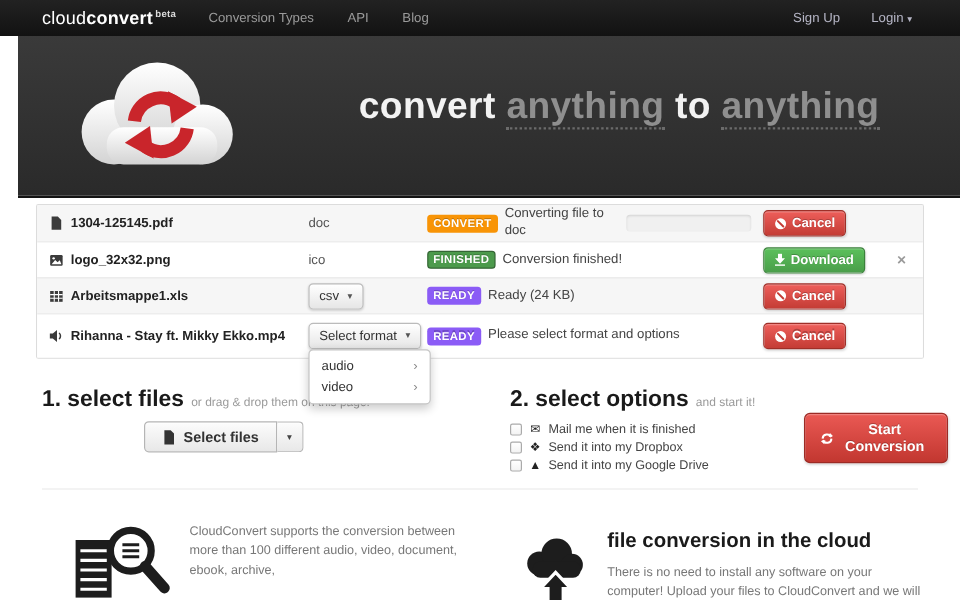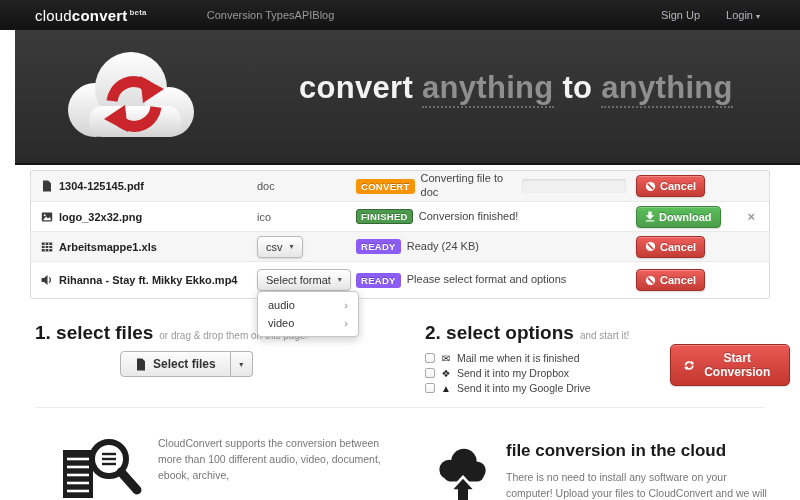--- a/index.html
+++ b/index.html
@@ -6,21 +6,21 @@
   html,body { width:800px; height:500px; }
   body { font-family:"Liberation Sans", sans-serif; background:#fff; overflow:hidden; position:relative; }
 
   
   #navbar { position:absolute; top:0; left:0; right:0; height:30px;
     background:linear-gradient(#222,#121212); display:flex; align-items:center;
     padding:0 40px 0 35px; z-index:20; }
   .brand { color:#fff; font-size:15px; letter-spacing:.2px; cursor:pointer; }
   .brand .b1 { font-weight:400; } .brand .b2 { font-weight:700; }
   .brand sup { font-size:8px; font-weight:700; color:#ddd; margin-left:2px; }
-  .nav-links { display:flex; margin-left:60px; }
+  .nav-links { display:flex; gap:28px; margin-left:27px; }
   .nav-link { color:#9a9a9a; font-size:11px; cursor:pointer; }
   .nav-right { margin-left:auto; display:flex; gap:26px; align-items:flex-start; }
   .nav-right .nav-link { color:#b5b5c5; }
   .caret { font-size:8px; color:#b5b5c5; margin-left:3px; }
 
   
   #hero { position:absolute; top:30px; left:15px; right:0; height:135px;
     background:linear-gradient(#3a3a3a,#2a2a2a); border-bottom:2px solid #141414; }
   #cloud-logo { position:absolute; left:42px; top:10px; }
   .headline { position:absolute; left:284px; top:40px; font-size:31px; font-weight:700;

